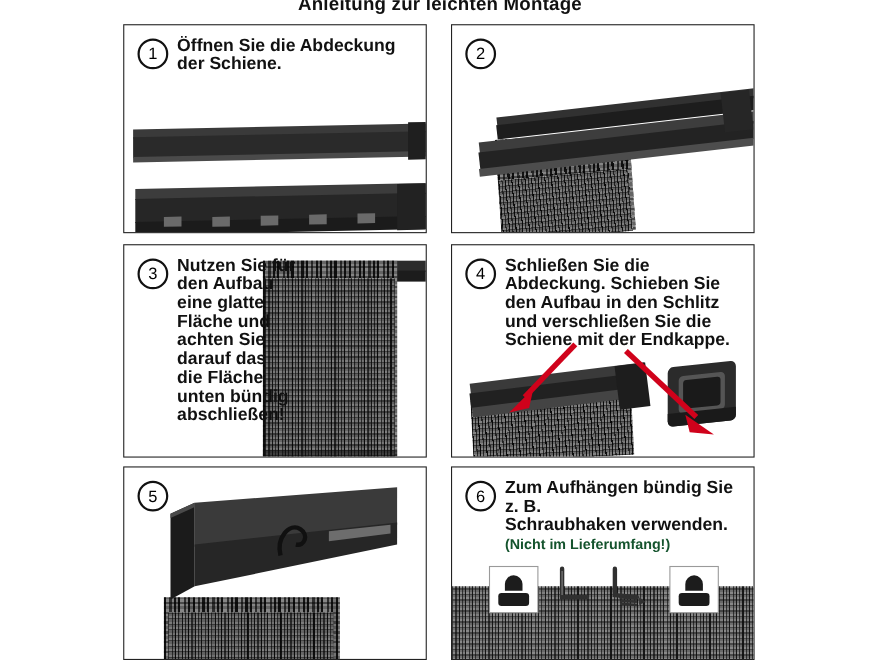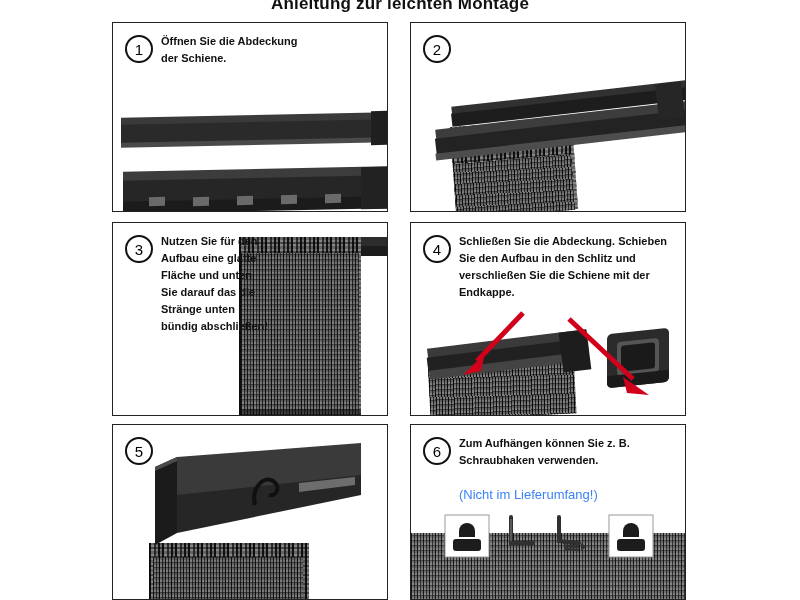--- a/index.html
+++ b/index.html
@@ -59,36 +59,36 @@
     text-align: center;
     font-weight: 500;
     background: #fff;
     z-index: 6;
     box-sizing: border-box;
   }
   .step-text {
     position: absolute;
     left: 48px;
     top: 10px;
-    font-size: 11px;
+    font-size: 16px;
     line-height: 17px;
     font-weight: bold;
     color: #111;
     z-index: 6;
     white-space: pre-line;
   }
   .step-text.narrow { width: 108px; }
   .step-text.wide   { width: 214px; }
   .note-red {
     position: absolute;
     left: 48px;
     top: 62px;
     font-size: 13px;
-    font-weight: normal;
-    color: #3b82f6;
+    font-weight: bold;
+    color: #14532d;
     z-index: 6;
   }
 
   
   .rail {
     position: absolute;
     background: #2b2b2b;
   }
 
   
@@ -177,21 +177,21 @@
       <div class="rail" style="left:24px; top:116px; width:258px; height:7px; background:#4d4d4d; transform:rotate(-6.5deg);"></div>
 
       <div class="rail" style="left:40px; top:70px; width:244px; height:9px; background:#313131; transform:rotate(-6.5deg);"></div>
       <div class="rail" style="left:40px; top:77px; width:244px; height:13px; background:#1d1d1d; transform:rotate(-6.5deg);"></div>
       <div class="rail" style="left:246px; top:60px; width:26px; height:36px; background:#262626; transform:rotate(-6.5deg);"></div>
     </div>
   </div>
 
   <div class="panel p3">
     <div class="step-num">3</div>
-    <div class="step-text narrow">Nutzen Sie für den Aufbau eine glatte Fläche und unten Sie darauf das die Stränge unten bündig abschließen!</div>
+    <div class="step-text narrow">Nutzen Sie für den Aufbau eine glatte Fläche und achten Sie darauf das die Fläche unten bündig abschließen!</div>
 
     <div>
 
       <div class="rail" style="left:146px; top:14px; width:132px; height:10px; background:#2c2c2c;"></div>
       <div class="rail" style="left:146px; top:23px; width:132px; height:10px; background:#1c1c1c;"></div>
 
       <div class="rail" style="left:152px; top:32px; width:16px; height:14px; background:#262626;"></div>
 
       <div class="chenille" style="left:126px; top:14px; width:122px; height:178px;"></div>
       <div class="chenille fine" style="left:128px; top:30px; width:118px; height:162px; opacity:0.9;"></div>
@@ -248,21 +248,21 @@
       </svg>
 
       <svg style="position:absolute; left:136px; top:46px;" width="34" height="38" viewBox="0 0 34 38">
         <path d="M6 34 C2 18, 14 4, 24 10 C32 15, 28 26, 20 24" stroke="#101010" stroke-width="4" fill="none"></path>
       </svg>
     </div>
   </div>
 
   <div class="panel p6">
     <div class="step-num">6</div>
-    <div class="step-text wide">Zum Aufhängen können Sie z. B.
+    <div class="step-text wide">Zum Aufhängen bündig Sie z. B.
 Schraubhaken verwenden.</div>
     <div class="note-red">(Nicht im Lieferumfang!)</div>
 
     <div class="chenille fine" style="left:0px; top:108px; width:276px; height:68px; opacity:0.95;"></div>
 
     <div>
 
       <svg style="position:absolute; left:32px; top:88px;" width="48" height="46" viewBox="0 0 48 46">
         <rect x="2" y="2" width="44" height="42" fill="#ffffff" stroke="#9a9a9a" stroke-width="1"></rect>
         <path d="M24 10 a8 8 0 0 1 8 8 v6 h-16 v-6 a8 8 0 0 1 8 -8 z" fill="#1c1c1c"></path>

